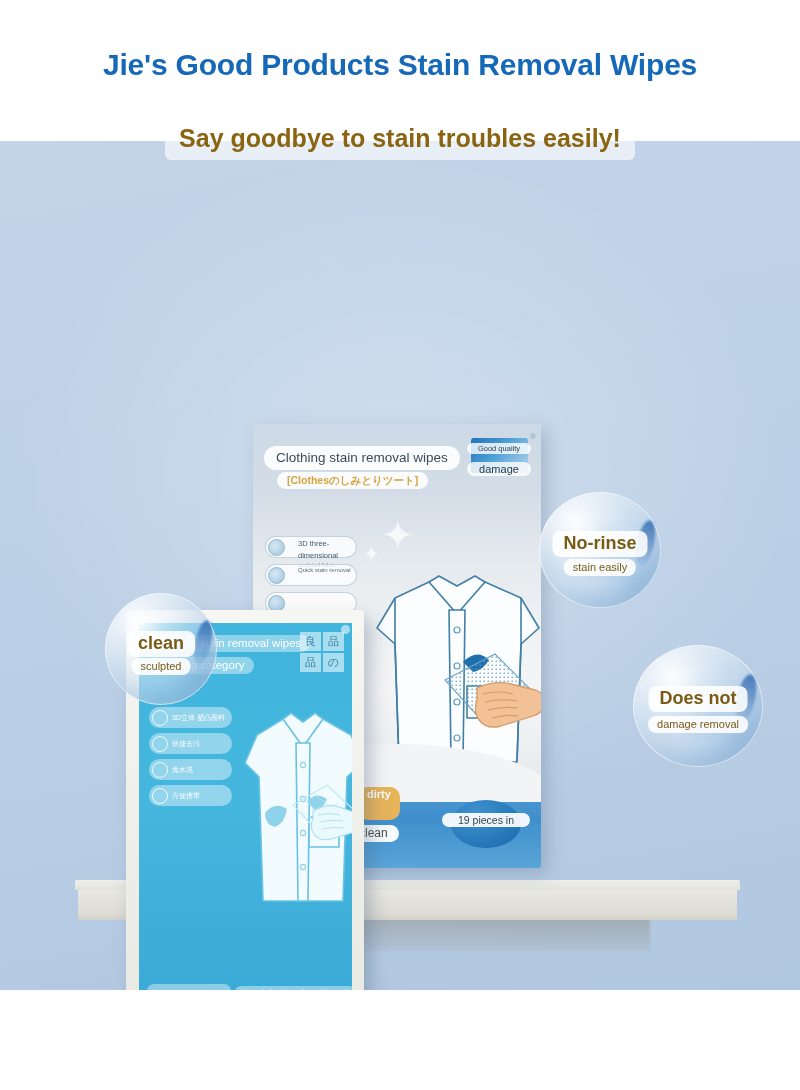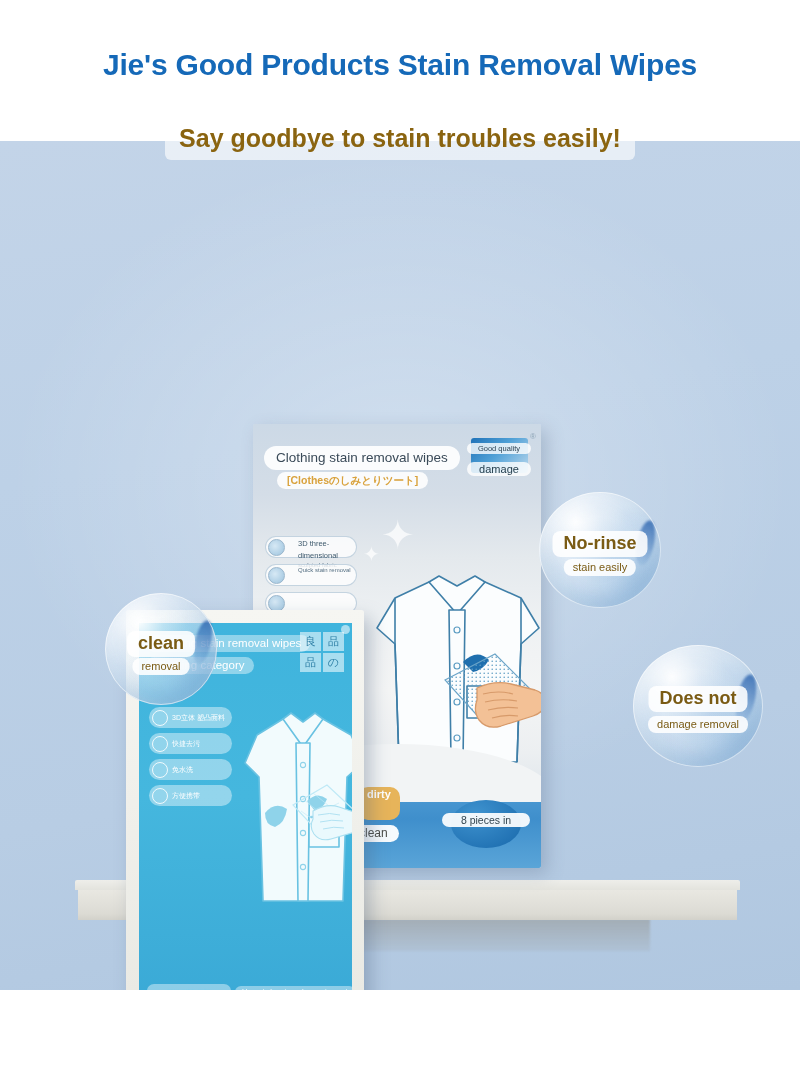--- a/index.html
+++ b/index.html
@@ -342,21 +342,21 @@
         </div>
       </div>
       <div class="feat feat3">
         <div class="fi"></div>
         <div class="ft">
           <span></span>
         </div>
       </div>
 
       <div class="badge-12">
-        <span>8 pieces in</span>
+        <span>19 pieces in</span>
       </div>
     </div>
 
     <div class="pill-dirty">dirty</div>
     <div class="pill-clean">clean</div>
   </div>
 
   <div class="smallbox">
     <div class="smallbox-inner">
 
@@ -426,21 +426,21 @@
       </div>
       <div class="sb-foot2">Urgent cleaning when going out</div>
     </div>
   </div>
 
   <div class="bubble" id="bubble-safe">
     <div class="sphere"></div>
     <div class="blue-streak"></div>
     <div class="edge"></div>
     <div class="lbl-big">clean</div>
-    <div class="lbl-small">removal</div>
+    <div class="lbl-small">sculpted</div>
   </div>
 
   <div class="bubble" id="bubble-norinse">
     <div class="sphere"></div>
     <div class="blue-streak"></div>
     <div class="edge"></div>
     <div class="lbl-big">No-rinse</div>
     <div class="lbl-small">stain easily</div>
   </div>
 

